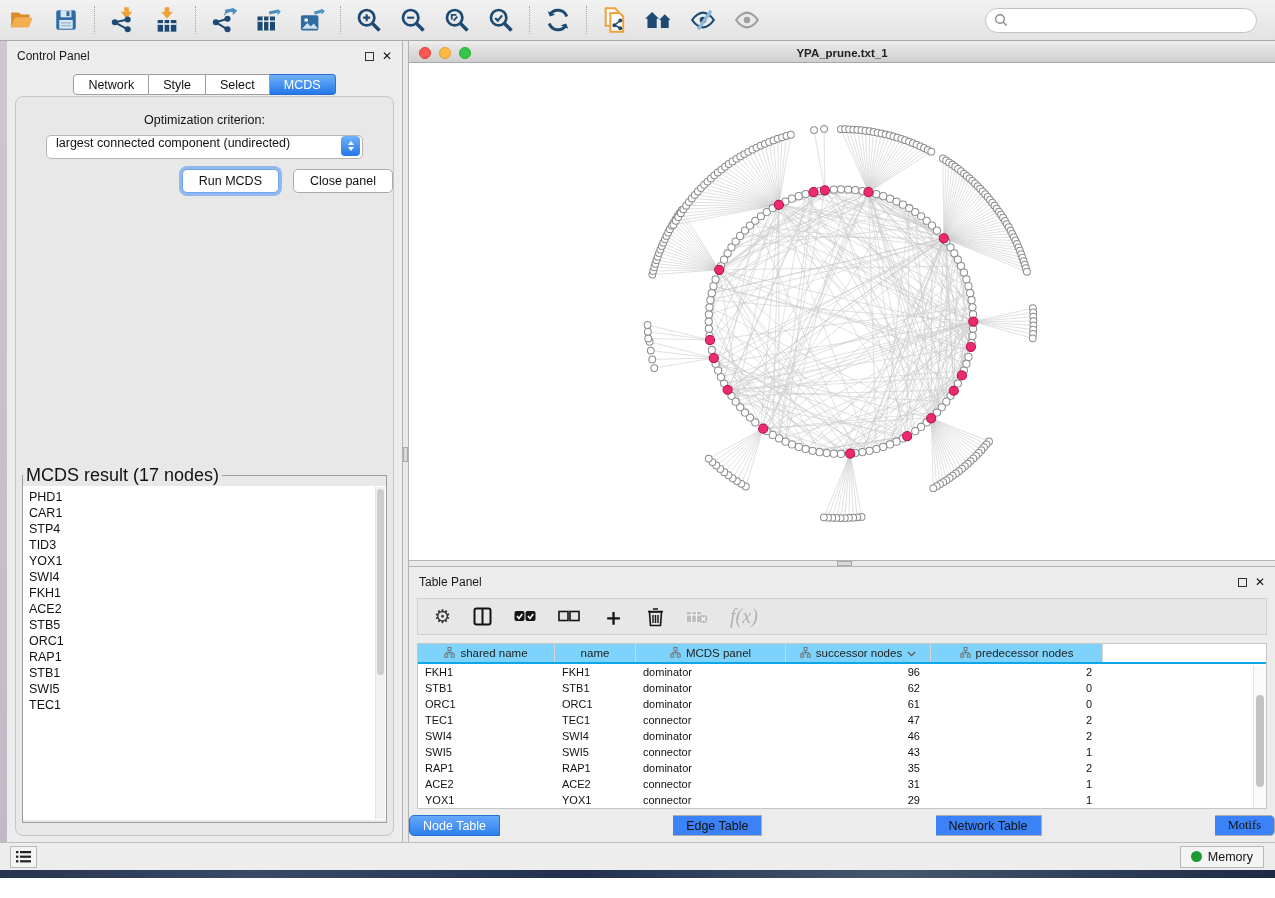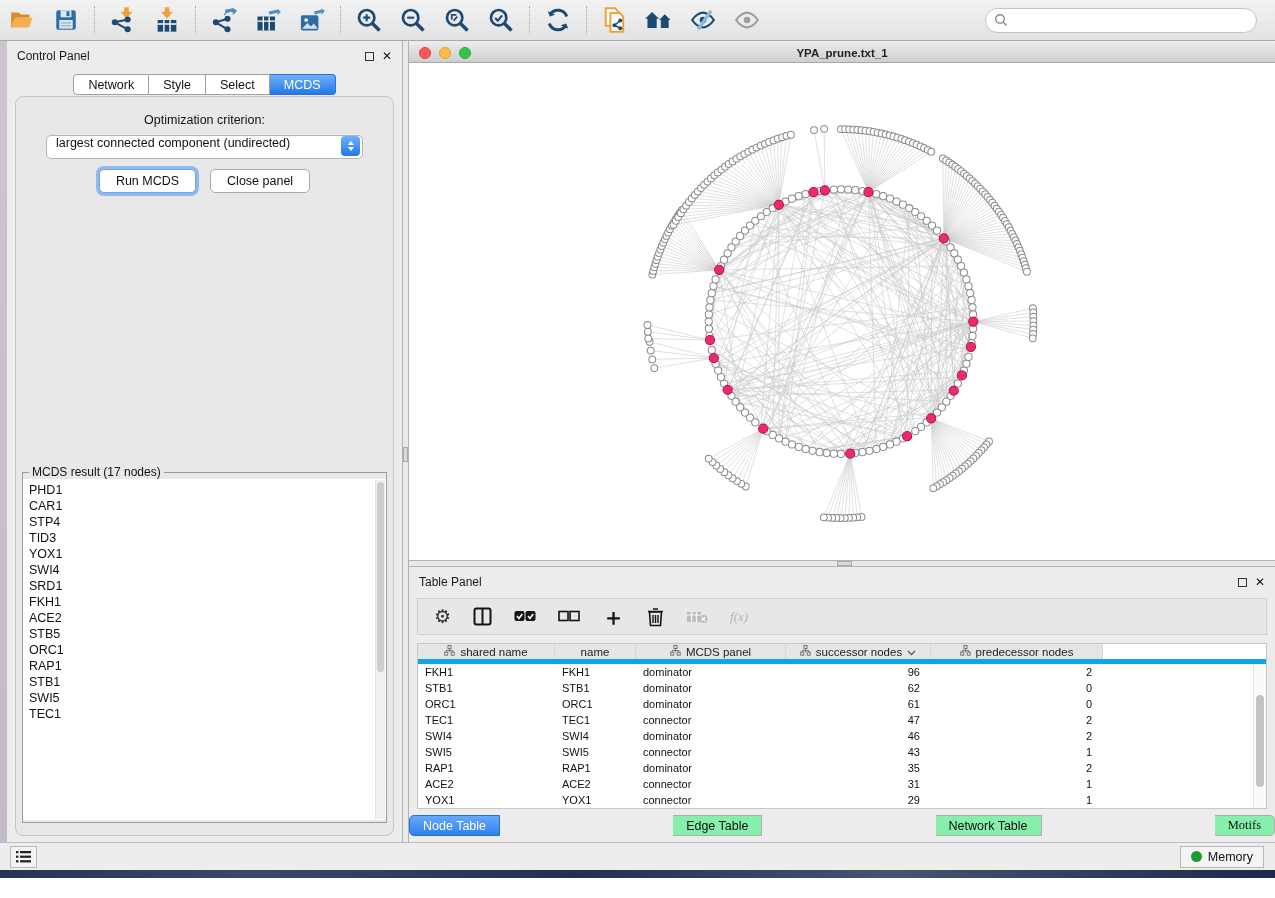--- a/index.html
+++ b/index.html
@@ -42,28 +42,28 @@
 
   .inner-panel { position:absolute; top:55px; left:8px; right:8px; bottom:6px;
     background:#e8e8e8; border:1px solid #c6c6c6; border-radius:8px; }
   .opt-label { position:absolute; top:16px; left:0; right:0; text-align:center; font-size:12.5px; }
   .dropdown { position:absolute; top:38px; left:30px; right:30px; height:24px; background:#fff;
     border:1px solid #b5b5b5; border-radius:5px; display:flex; padding-left:9px; font-size:12.5px; }
   .dd-stepper { margin-left:auto; width:19px; height:20px; margin-right:2px; border-radius:4px;
     background:linear-gradient(#6fb1fc,#2377e8); display:flex; flex-direction:column; align-items:center; justify-content:center; gap:2px; }
   .dd-up { width:0; height:0; border-left:3.5px solid transparent; border-right:3.5px solid transparent; border-bottom:4.5px solid #fff; }
   .dd-down { width:0; height:0; border-left:3.5px solid transparent; border-right:3.5px solid transparent; border-top:4.5px solid #fff; }
-  .btn-row { position:absolute; top:72px; left:0; right:0; display:flex; justify-content:center; gap:14px; }
+  .btn-row { position:absolute; top:72px; left:0; right:0; display:flex; justify-content:flex-end; gap:14px; }
   .btn { height:24px; padding:0 16px; background:#fff; border:1px solid #ababab; border-radius:5px;
     font-size:12.5px; display:flex; align-items:center; }
   .btn.focus { box-shadow:0 0 0 3px rgba(110,165,240,.7); border-color:#6ea5f0; }
 
   .mcds-fieldset { position:absolute; left:6px; right:6px; top:368px; bottom:12px;
     border:1px solid #9c9c9c; padding:0; }
-  .mcds-fieldset legend { font-size:12px; padding:0 3px; margin-left:6px; color:#111; }
+  .mcds-fieldset legend { font-size:18px; padding:0 3px; color:#111; }
   .mcds-list-wrap { position:relative; width:100%; height:calc(100% - 2px); background:#fff; overflow:hidden; }
   .mcds-list { padding:3px 0 0 6px; font-size:12.5px; line-height:16px; }
   .vtrack { position:absolute; top:1px; bottom:1px; right:1px; width:10px; background:#f1f1f1; border-left:1px solid #e2e2e2; }
   .vthumb { position:absolute; left:1px; right:1px; border-radius:4px; background:#cdcdcd; }
 
   
   .v-splitter { width:7px; background:#e9e9e9; border-left:1px solid #b3b3b3; border-right:1px solid #b3b3b3; position:relative; }
   .v-handle { position:absolute; top:406px; left:0; width:5px; height:15px; background:#d9d9d9; border:1px solid #a9a9a9; }
 
   
@@ -83,37 +83,37 @@
 
   .h-splitter { height:7px; background:#e9e9e9; border-top:1px solid #b3b3b3; border-bottom:1px solid #b3b3b3; position:relative; }
   .h-handle { position:absolute; left:428px; top:0; width:15px; height:5px; background:#d9d9d9; border:1px solid #a9a9a9; }
 
   
   .table-panel { flex:1; position:relative; background:#ececec; }
   .tbl-toolbar { position:absolute; top:31px; left:8px; right:8px; height:37px; background:#e7e7e7;
     border:1px solid #d0d0d0; display:flex; align-items:center; gap:22px; padding-left:16px; }
   .ttbtn { display:flex; align-items:center; justify-content:center; }
   .gear { font-family:"DejaVu Sans",sans-serif; font-size:19px; color:#333; line-height:19px; }
-  .fx { font-family:"Liberation Serif","DejaVu Serif",serif; font-style:italic; font-size:13px; color:#b3b3b3; }
+  .fx { font-family:"Liberation Serif","DejaVu Serif",serif; font-style:italic; font-size:20px; color:#b3b3b3; }
   .plus { font-size:23px; font-weight:700; color:#141414; line-height:20px; }
 
   .table-area { position:absolute; top:76px; left:8px; right:8px; bottom:33px; background:#fff;
     border:1px solid #c6c6c6; overflow:hidden; }
-  .thead { display:flex; height:20px; background:#e5e5e5; border-bottom:5px solid #0ea5e9; }
+  .thead { display:flex; height:20px; background:#7dd3fc; border-bottom:2px solid #0ea5e9; }
   .th { display:flex; align-items:center; justify-content:center; gap:5px; font-size:11.5px; color:#222;
     border-right:1px solid #d6d6d6; height:100%; }
   .th-fill { flex:1; background:#fff; }
   .trow { display:flex; height:16px; align-items:center; font-size:11px; }
   .td { padding-left:7px; overflow:hidden; white-space:nowrap; }
   .td.num { text-align:right; padding-right:11px; padding-left:0; }
   .tbl-vtrack { position:absolute; top:21px; bottom:0; right:0; width:13px; background:#fafafa; border-left:1px solid #e3e3e3; }
   .tbl-vthumb { position:absolute; left:2px; right:2px; top:30px; height:92px; border-radius:5px; background:#c3c3c3; }
 
   .bottom-tabs { position:absolute; bottom:6px; left:0; right:0; display:flex; justify-content:space-between; }
-  .btab { height:21px; padding:0 13px; background:#86efac; border:1px solid #adadad; border-left:none;
+  .btab { height:21px; padding:0 13px; background:#3b82f6; border:1px solid #adadad; border-left:none;
     display:flex; align-items:center; font-size:12.5px; }
   .btab:first-child { border-left:1px solid #adadad; border-radius:5px 0 0 5px; }
   .btab:last-child { border-radius:0 5px 5px 0;font-family:Liberation Serif, serif; }
   .btab.active { background:linear-gradient(#67a9fb,#2d80f0); border-color:#2a6fd4; color:#fff; }
 
   
   .statusbar { position:absolute; left:0; right:0; bottom:8px; height:28px; background:#ededed;
     border-top:1px solid #bdbdbd; display:flex; align-items:center; }
   .status-left-btn { width:27px; height:22px; margin-left:10px; background:#f4f4f4; border:1px solid #b9b9b9;
     display:flex; align-items:center; justify-content:center; }
@@ -305,21 +305,20 @@
         <fieldset class="mcds-fieldset">
           <legend>MCDS result (17 nodes)</legend>
           <div class="mcds-list-wrap">
             <div class="mcds-list" id="mcds-list">
                 <div>PHD1</div>
                 <div>CAR1</div>
                 <div>STP4</div>
                 <div>TID3</div>
                 <div>YOX1</div>
                 <div>SWI4</div>
-                <div>SRD1</div>
                 <div>FKH1</div>
                 <div>ACE2</div>
                 <div>STB5</div>
                 <div>ORC1</div>
                 <div>RAP1</div>
                 <div>STB1</div>
                 <div>SWI5</div>
                 <div>TEC1</div>
               </div>
             <div class="vtrack">

